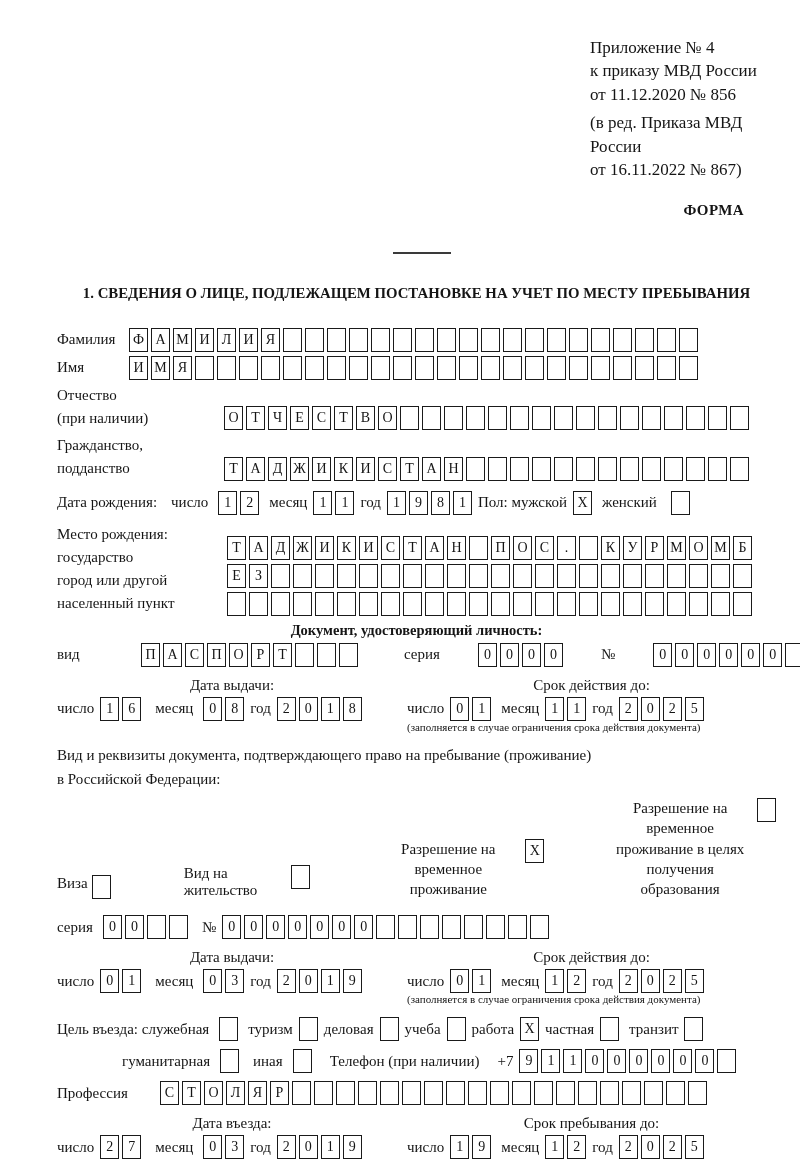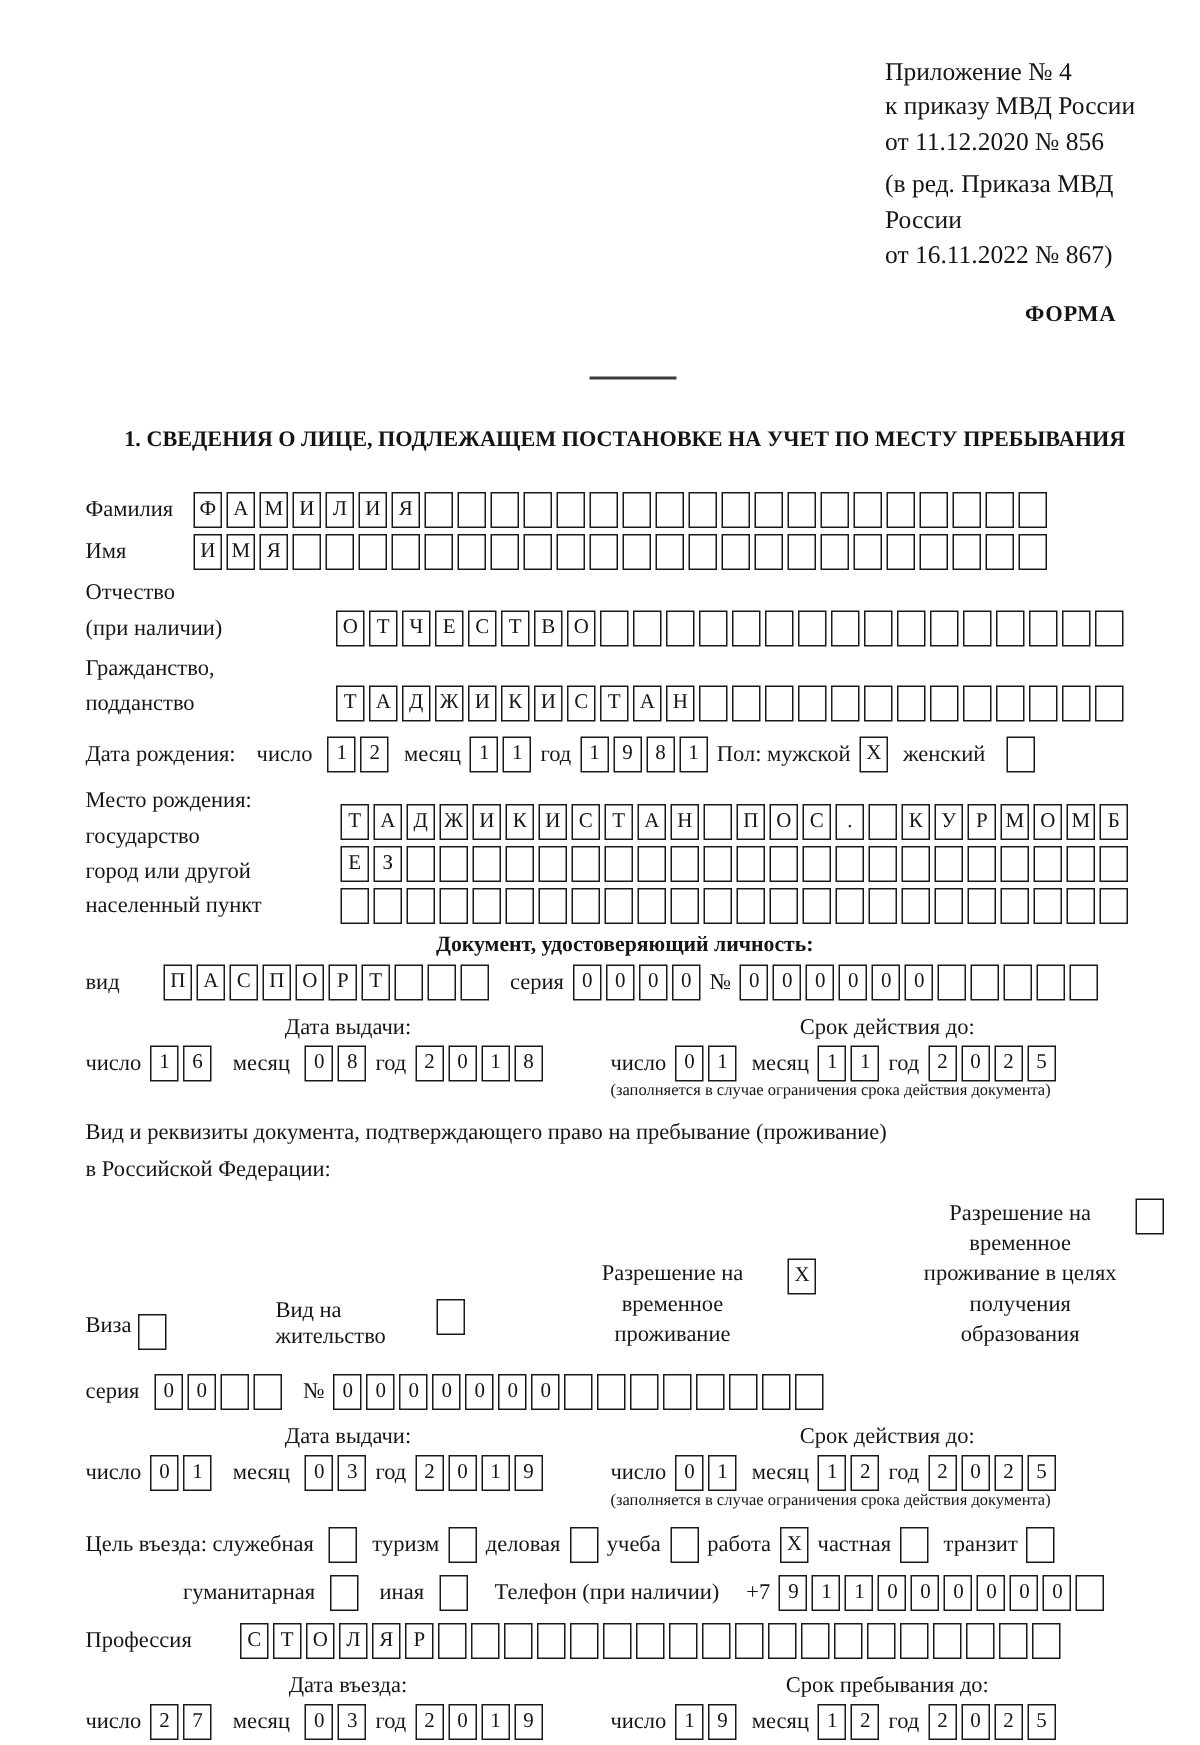--- a/index.html
+++ b/index.html
@@ -294,21 +294,21 @@
           <span class="cell"></span>
           <span class="cell"></span>
           <span class="cell"></span>
           <span class="cell"></span>
         </span>
     </span>
   </div>
 
   <div style="text-align:center;font-weight:bold;font-size:14.5px;margin-top:6px;">Документ, удостоверяющий личность:</div>
 
-  <div class="row" style="margin-top:4px;">
+  <div class="row" style="margin-top:4px;gap:32px;">
     <span class="lbl" style="width:52px;">вид</span>
     <span class="cells">
         <span class="cell">П</span>
         <span class="cell">А</span>
         <span class="cell">С</span>
         <span class="cell">П</span>
         <span class="cell">О</span>
         <span class="cell">Р</span>
         <span class="cell">Т</span>
         <span class="cell"></span>

